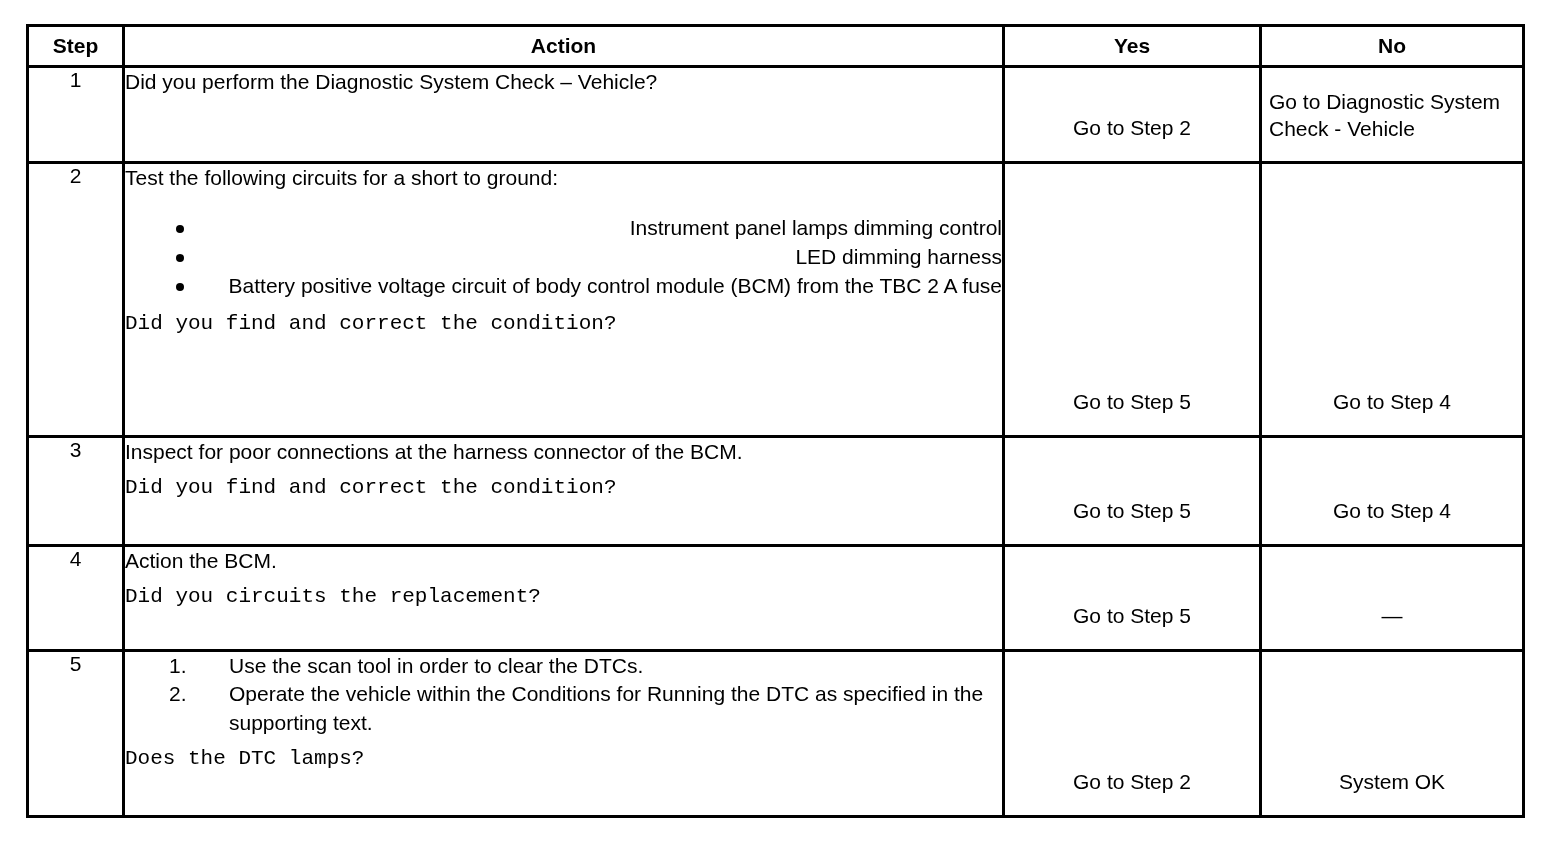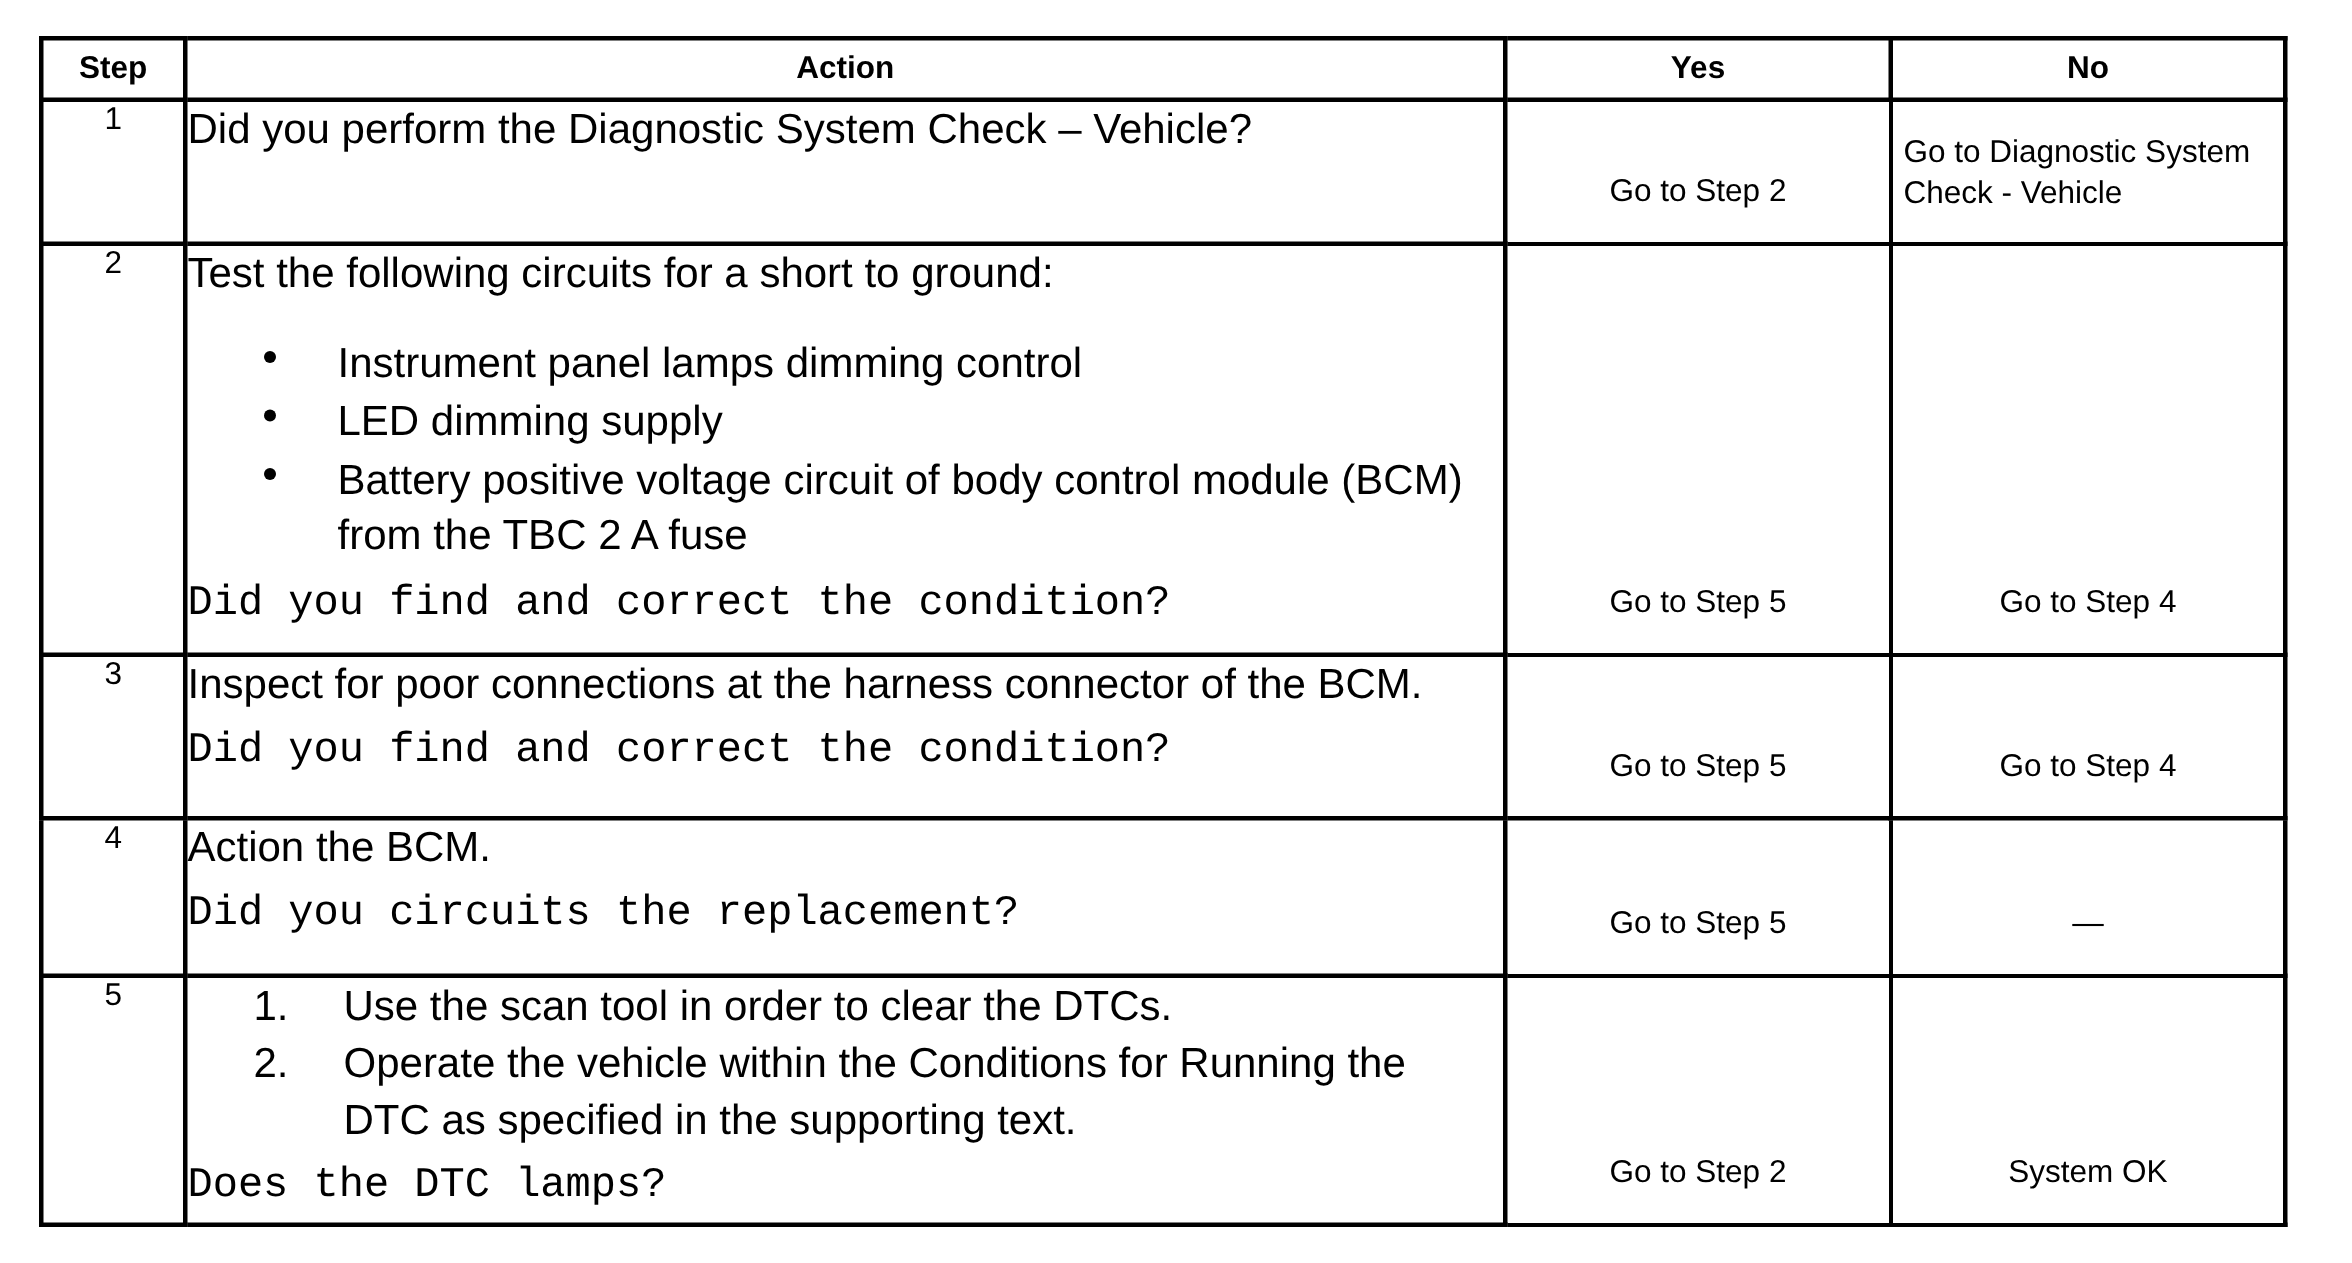--- a/index.html
+++ b/index.html
@@ -61,21 +61,21 @@
   .step-cell {
     text-align: center;
     vertical-align: middle;
     font-size: 21px;
     font-weight: normal;
   }
 
   
   .action-cell {
     padding: 5px 6px 6px 6px;
-    font-size: 28px;
+    font-size: 21px;
     line-height: 1.32;
     vertical-align: top;
   }
   .action-inner {
     display: flex;
     flex-direction: column;
     height: 100%;
     box-sizing: border-box;
   }
   .lead-text {
@@ -85,20 +85,21 @@
     margin: 0;
     font-family: Liberation Mono, monospace;
   }
   .spacer-flex { flex: 1 1 auto; min-height: 8px; }
 
   
   ul.bullets {
     list-style: none;
     margin: 22px 0 0 0;
     padding: 0;
+    text-align: right;
   }
   ul.bullets > li {
     position: relative;
     padding-left: 100px;
     margin-bottom: 1px;
     line-height: 1.35;
   }
   ul.bullets > li::before {
     content: "";
     position: absolute;
@@ -195,21 +196,21 @@
         </td>
       </tr>
 
       <tr class="r2">
         <td class="step-cell">2</td>
         <td class="action-cell">
           <div class="action-inner">
             <p class="lead-text">Test the following circuits for a short to ground:</p>
             <ul class="bullets">
               <li>Instrument panel lamps dimming control</li>
-              <li>LED dimming supply</li>
+              <li>LED dimming harness</li>
               <li>Battery positive voltage circuit of body control module (BCM) from the TBC 2 A fuse</li>
             </ul>
             <div class="spacer-flex"></div>
             <p class="tail-text">Did you find and correct the condition?</p>
           </div>
         </td>
         <td class="ans-cell">
           <div class="ans-bottom-center">Go to Step 5</div>
         </td>
         <td class="ans-cell">

